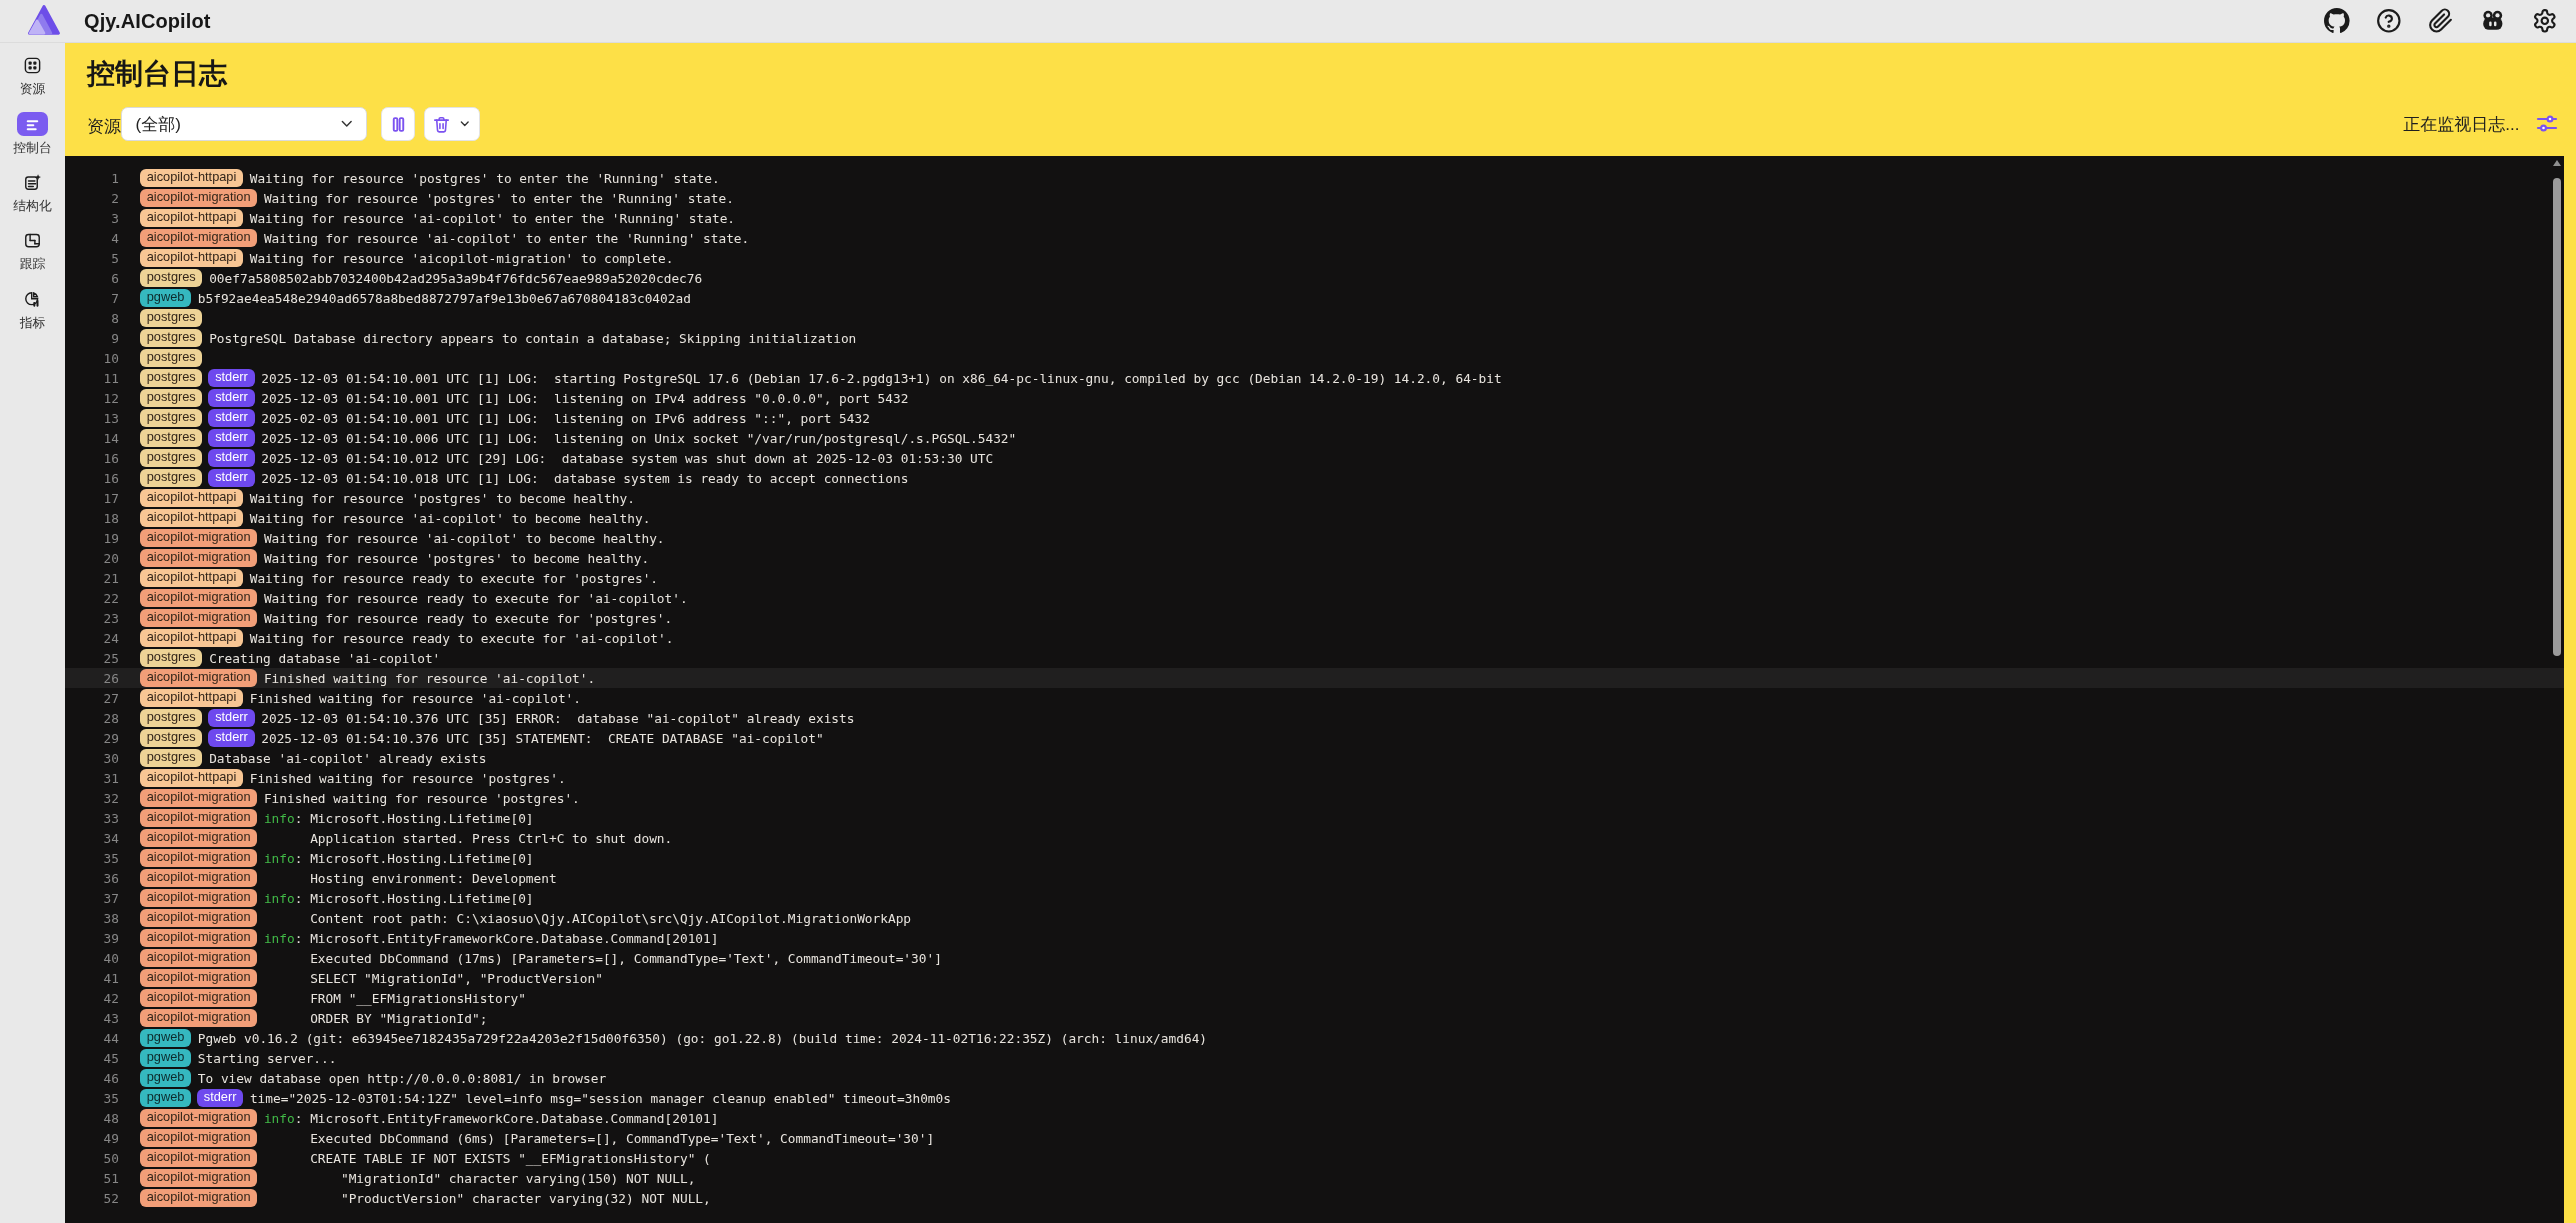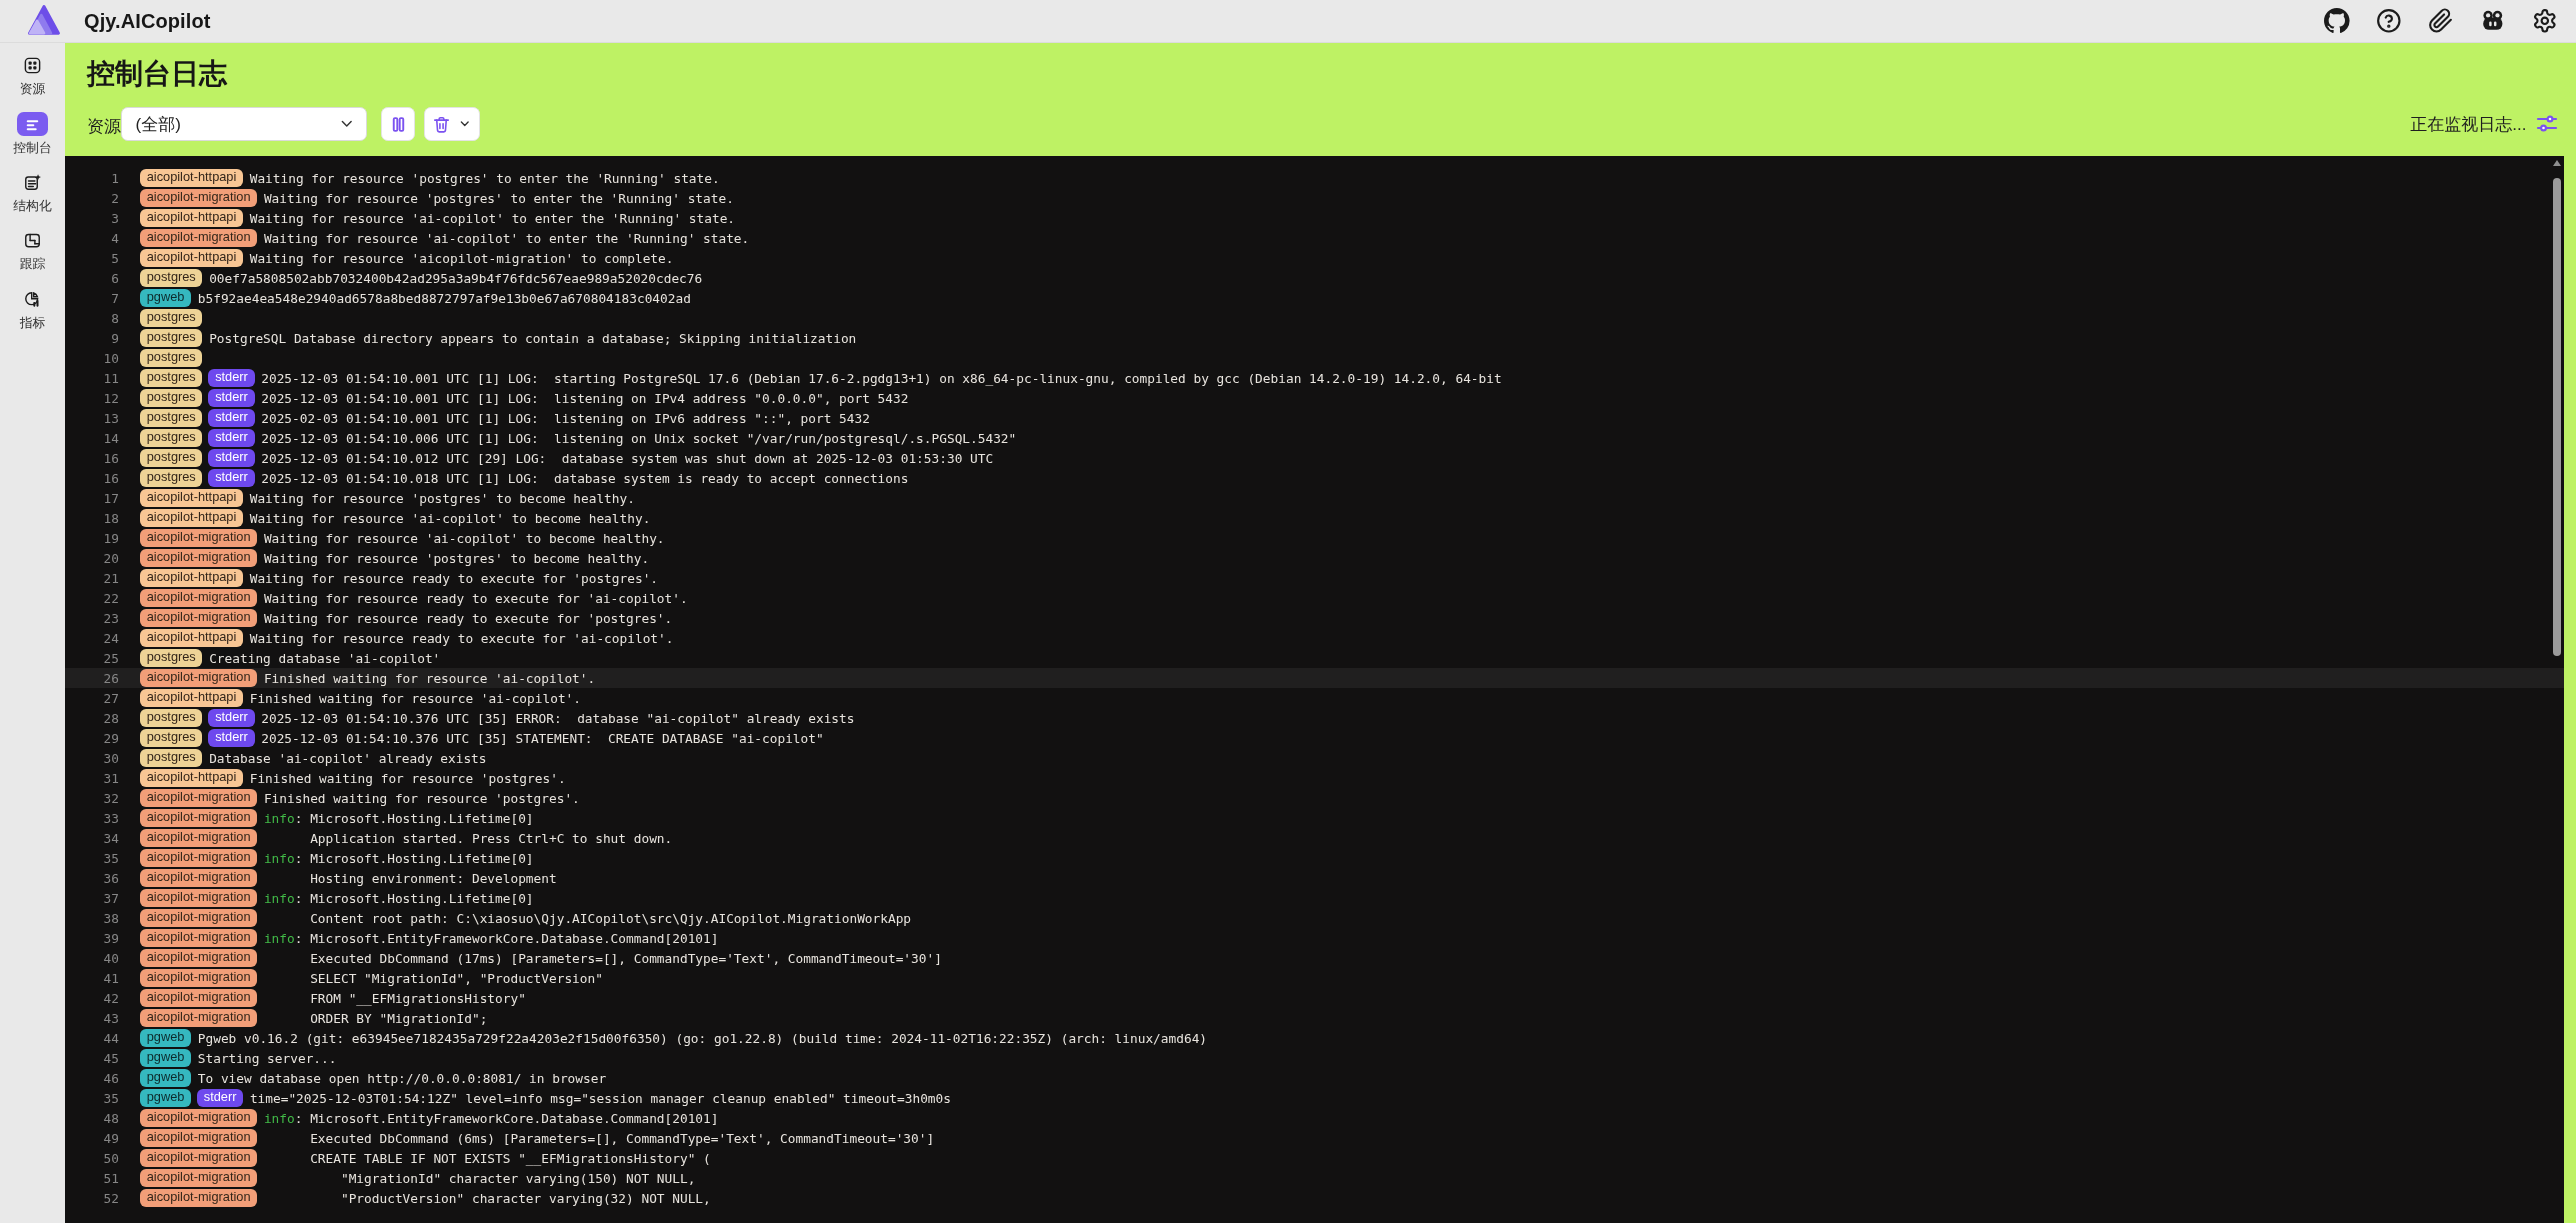--- a/index.html
+++ b/index.html
@@ -19,33 +19,33 @@
   
   .sidebar { position:absolute; left:0; top:43px; bottom:0; width:65px; background:#e9e9e9;
              display:flex; flex-direction:column; align-items:center; padding-top:10.8px; gap:14px; }
   .side-item { display:flex; flex-direction:column; align-items:center; gap:3.4px; cursor:pointer; width:65px; }
   .side-icon { width:31px; height:24px; display:grid; place-items:center; border-radius:6.7px; color:#1d1d1d; }
   .side-icon svg { width:19px; height:19px; }
   .side-item.active .side-icon { background:#7b5cf0; color:#fff; }
   .side-label { font-size:12.8px; color:#2e2e2e; }
 
   
-  .content { position:absolute; left:65px; top:43px; right:0; bottom:0; background:#bef264; }
+  .content { position:absolute; left:65px; top:43px; right:0; bottom:0; background:#fde047; }
   .page-title { position:absolute; left:22px; top:12px; font-size:28px; font-weight:700; color:#161616; }
 
   .res-label { position:absolute; left:22px; top:72px; font-size:17px; color:#1f1f1f; }
   .res-select { position:absolute; left:56px; top:64px; width:246px; height:34px; background:#fff;
                 border:1.3px solid #dadada; border-radius:6.7px; display:flex; align-items:center;
                 padding:0 10.8px 0 13.5px; font-size:17px; color:#222; cursor:pointer; }
   .res-select .sel-chevron { margin-left:auto; }
   .icon-btn { position:absolute; top:64px; height:34px; background:#fff; border:1.3px solid #e3e3e3;
               border-radius:6.7px; display:flex; align-items:center; justify-content:center; cursor:pointer; }
   .btn-pause { left:316px; width:34px; }
   .btn-clear { left:359px; width:56px; gap:6.7px; }
-  .watch-wrap { position:absolute; right:17.5px; top:64px; height:34px; display:flex; align-items:center; gap:8px; }
+  .watch-wrap { position:absolute; right:17.5px; top:64px; height:34px; display:flex; align-items:center; gap:15px; }
   .watch-text { font-size:17px; color:#1f1f1f; }
   .sliders { width:24px; height:24px; cursor:pointer; }
 
   
   .log-panel { position:absolute; left:0; top:113px; width:2499px; bottom:0;
                background:#121111; overflow:hidden; padding-top:12px; }
   .log-row { display:flex; align-items:center; height:20px; padding-right:40px; }
   .log-row.highlight { background:#201f1f; }
   .ln { flex:0 0 54px; width:54px; text-align:right; color:#868686;
         font-family:"DejaVu Sans Mono","Liberation Mono",monospace; font-size:12.8px; }

